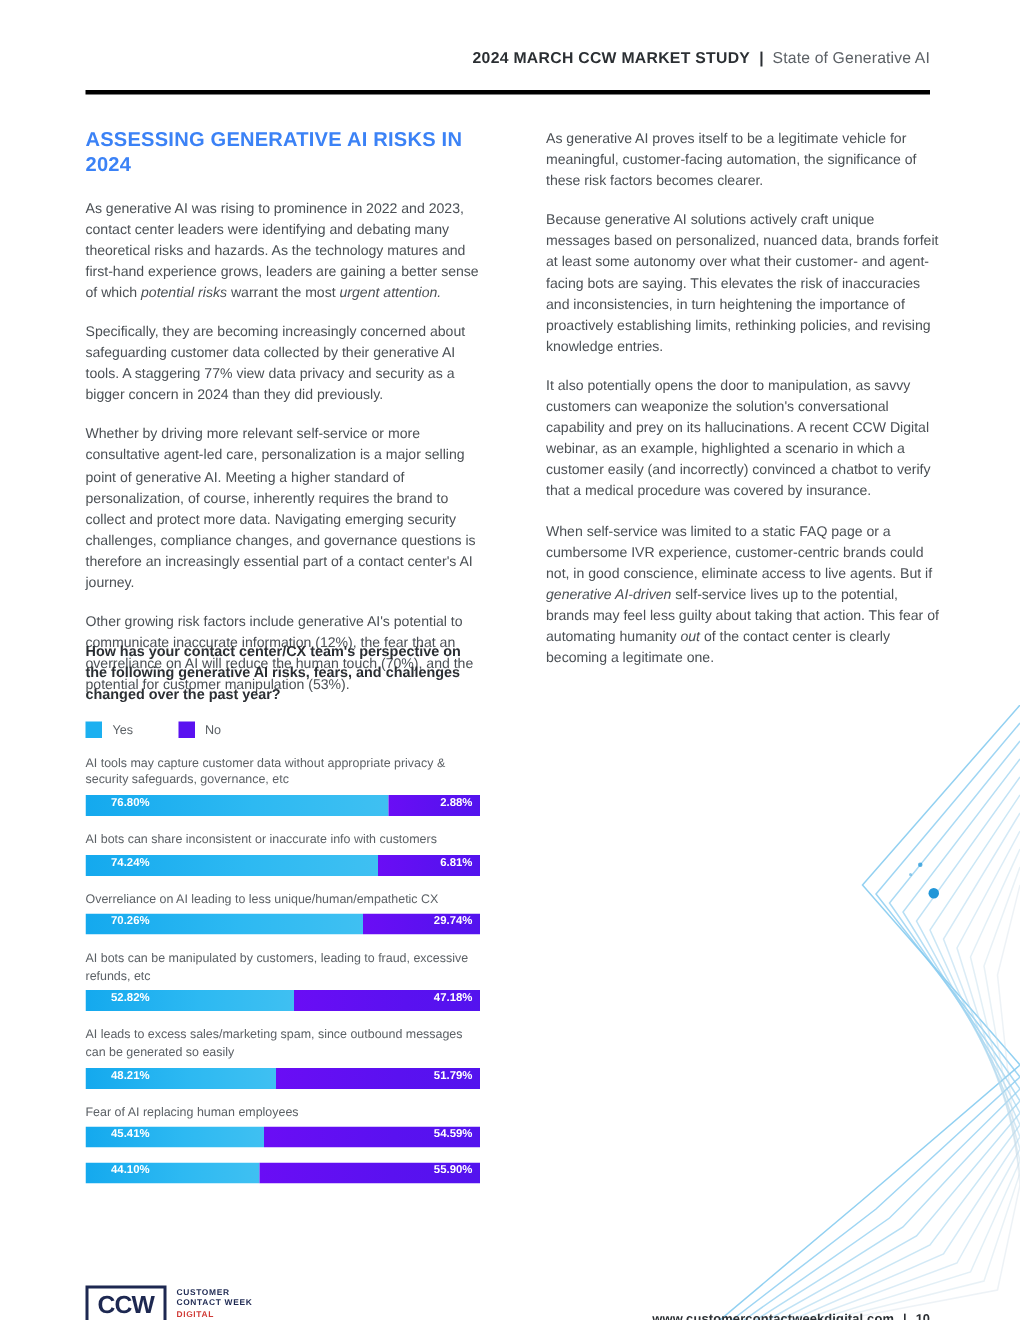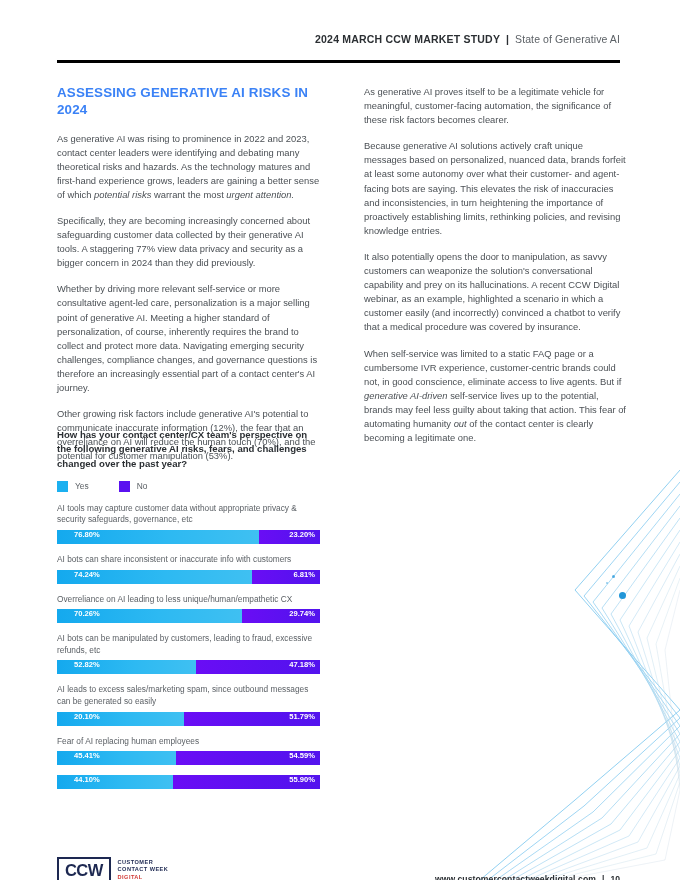--- a/index.html
+++ b/index.html
@@ -158,21 +158,21 @@
       </div>
     </div>
     <div id="chart-bars">
         <div class="bar-row">
           <div class="bar-label">AI tools may capture customer data without appropriate privacy &amp; security safeguards, governance, etc</div>
           <div class="bar">
             <div class="seg seg-yes" style="width: 76.8%;">
               <span class="seg-val">76.80%</span>
             </div>
             <div class="seg seg-no" style="width: 23.2%;">
-              <span class="seg-val">23.20%</span>
+              <span class="seg-val">2.88%</span>
             </div>
           </div>
         </div>
         <div class="bar-row">
           <div class="bar-label">AI bots can share inconsistent or inaccurate info with customers</div>
           <div class="bar">
             <div class="seg seg-yes" style="width: 74.24%;">
               <span class="seg-val">74.24%</span>
             </div>
             <div class="seg seg-no" style="width: 25.76%;">
@@ -199,21 +199,21 @@
             </div>
             <div class="seg seg-no" style="width: 47.18%;">
               <span class="seg-val">47.18%</span>
             </div>
           </div>
         </div>
         <div class="bar-row">
           <div class="bar-label">AI leads to excess sales/marketing spam, since outbound messages can be generated so easily</div>
           <div class="bar">
             <div class="seg seg-yes" style="width: 48.21%;">
-              <span class="seg-val">20.10%</span>
+              <span class="seg-val">48.21%</span>
             </div>
             <div class="seg seg-no" style="width: 51.79%;">
               <span class="seg-val">51.79%</span>
             </div>
           </div>
         </div>
         <div class="bar-row">
           <div class="bar-label">Fear of AI replacing human employees</div>
           <div class="bar">
             <div class="seg seg-yes" style="width: 45.41%;">

